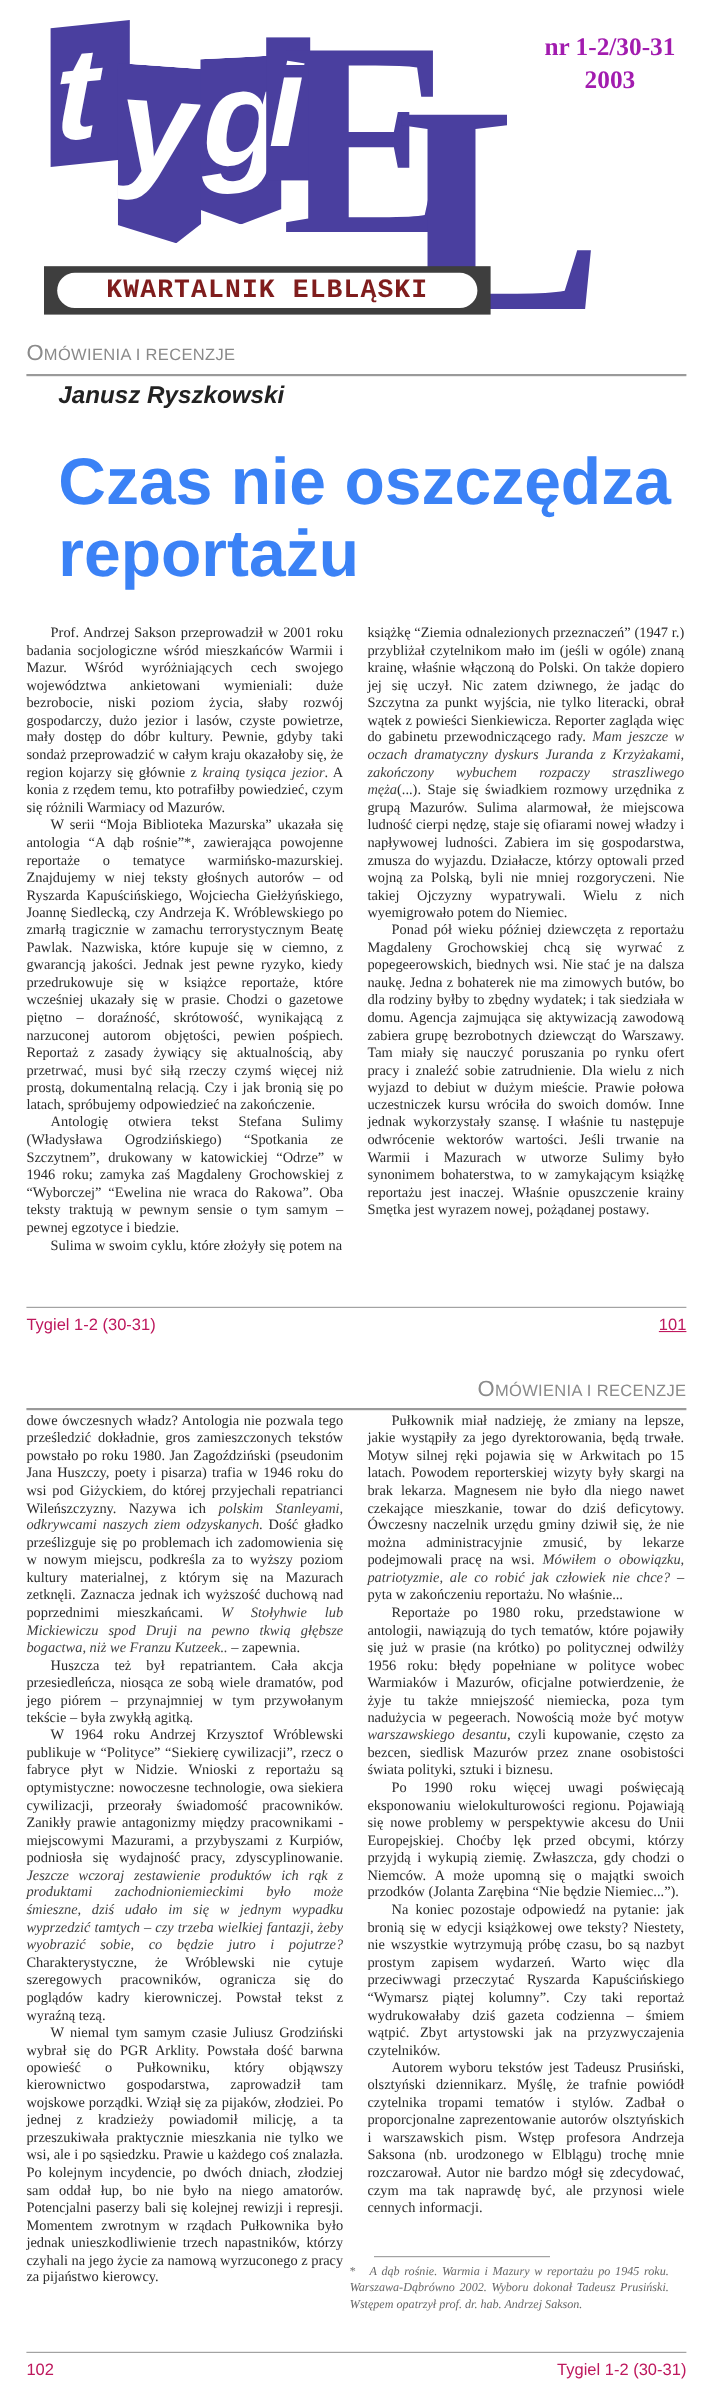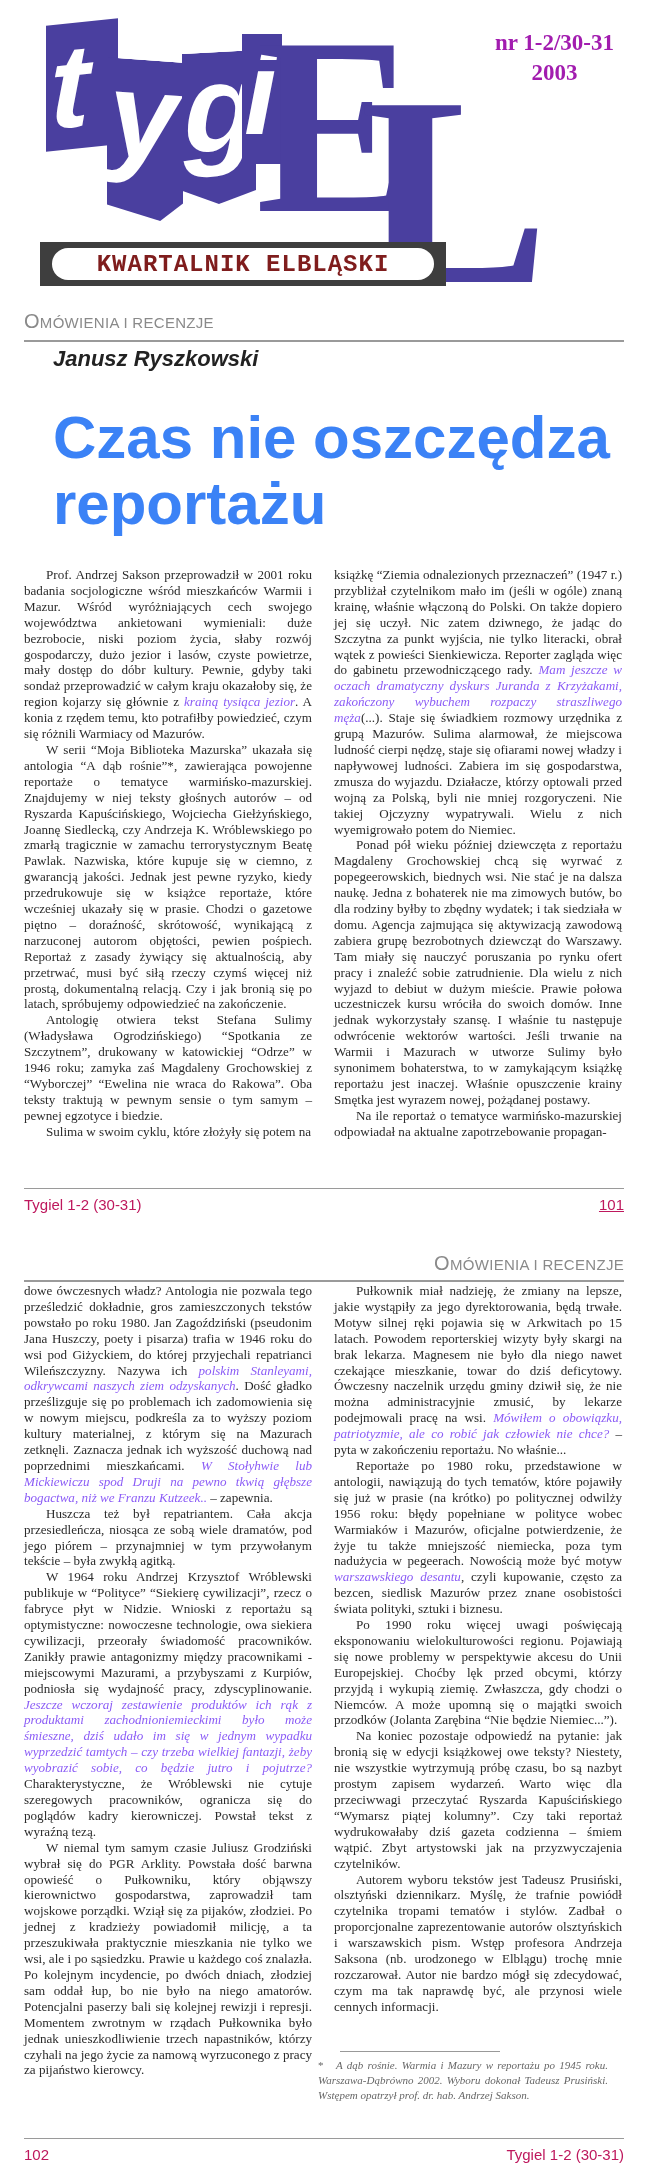--- a/index.html
+++ b/index.html
@@ -20,21 +20,21 @@
   .section-hdr .cap { font-size: 20px; }
   .rule { position: absolute; left: 24px; width: 600px; height: 2px; background: #9a9a9a; }
 
   .author { position: absolute; left: 53px; top: 346px; font-family: "Liberation Sans", sans-serif; font-style: italic; font-weight: bold; font-size: 22px; color: #222; }
   .title { position: absolute; left: 53px; top: 405px; width: 580px; font-family: "Liberation Sans", sans-serif; font-weight: bold; font-size: 60px; line-height: 66px; color: #3b82f6; }
 
   
   .col { position: absolute; width: 288px; font-size: 13.1px; line-height: 15.9px; text-align: justify; color: #2b2b2b; }
   .col p { margin: 0; text-indent: 22px; }
   .col p.noindent { text-indent: 0; }
-  .col i { color: #8b5cf6; }
+  .col i { color: #404040; }
 
   .p1-left { left: 24px; top: 567px; }
   .p1-right { left: 334px; top: 567px; }
   .p2-left { left: 24px; top: 1283px; }
   .p2-right { left: 334px; top: 1283px; }
 
   .footer { position: absolute; font-family: "Liberation Sans", sans-serif; font-size: 15px; color: #be185d; }
 
   .fn-rule { position: absolute; left: 340px; top: 2051px; width: 160px; height: 1px; background: #999; }
   .footnote { position: absolute; left: 318px; top: 2058px; width: 290px; font-size: 11px; line-height: 15px; color: #666; font-style: italic; text-align: justify; }
@@ -77,21 +77,20 @@
 
 <div class="col p1-left">
     <p>Prof. Andrzej Sakson przeprowadził w 2001 roku badania socjologiczne wśród mieszkańców Warmii i Mazur. Wśród wyróżniających cech swojego województwa ankietowani wymieniali: duże bezrobocie, niski poziom życia, słaby rozwój gospodarczy, dużo jezior i lasów, czyste powietrze, mały dostęp do dóbr kultury. Pewnie, gdyby taki sondaż przeprowadzić w całym kraju okazałoby się, że region kojarzy się głównie z <i>krainą tysiąca jezior</i>. A konia z rzędem temu, kto potrafiłby powiedzieć, czym się różnili Warmiacy od Mazurów.</p>
     <p>W serii “Moja Biblioteka Mazurska” ukazała się antologia “A dąb rośnie”*, zawierająca powojenne reportaże o tematyce warmińsko-mazurskiej. Znajdujemy w niej teksty głośnych autorów – od Ryszarda Kapuścińskiego, Wojciecha Giełżyńskiego, Joannę Siedlecką, czy Andrzeja K. Wróblewskiego po zmarłą tragicznie w zamachu terrorystycznym Beatę Pawlak. Nazwiska, które kupuje się w ciemno, z gwarancją jakości. Jednak jest pewne ryzyko, kiedy przedrukowuje się w książce reportaże, które wcześniej ukazały się w prasie. Chodzi o gazetowe piętno – doraźność, skrótowość, wynikającą z narzuconej autorom objętości, pewien pośpiech. Reportaż z zasady żywiący się aktualnością, aby przetrwać, musi być siłą rzeczy czymś więcej niż prostą, dokumentalną relacją. Czy i jak bronią się po latach, spróbujemy odpowiedzieć na zakończenie.</p>
     <p>Antologię otwiera tekst Stefana Sulimy (Władysława Ogrodzińskiego) “Spotkania ze Szczytnem”, drukowany w katowickiej “Odrze” w 1946 roku; zamyka zaś Magdaleny Grochowskiej z “Wyborczej” “Ewelina nie wraca do Rakowa”. Oba teksty traktują w pewnym sensie o tym samym – pewnej egzotyce i biedzie.</p>
     <p>Sulima w swoim cyklu, które złożyły się potem na</p>
   </div>
 <div class="col p1-right">
     <p class="noindent">książkę “Ziemia odnalezionych przeznaczeń” (1947 r.) przybliżał czytelnikom mało im (jeśli w ogóle) znaną krainę, właśnie włączoną do Polski. On także dopiero jej się uczył. Nic zatem dziwnego, że jadąc do Szczytna za punkt wyjścia, nie tylko literacki, obrał wątek z powieści Sienkiewicza. Reporter zagląda więc do gabinetu przewodniczącego rady. <i>Mam jeszcze w oczach dramatyczny dyskurs Juranda z Krzyżakami, zakończony wybuchem rozpaczy straszliwego męża</i>(...). Staje się świadkiem rozmowy urzędnika z grupą Mazurów. Sulima alarmował, że miejscowa ludność cierpi nędzę, staje się ofiarami nowej władzy i napływowej ludności. Zabiera im się gospodarstwa, zmusza do wyjazdu. Działacze, którzy optowali przed wojną za Polską, byli nie mniej rozgoryczeni. Nie takiej Ojczyzny wypatrywali. Wielu z nich wyemigrowało potem do Niemiec.</p>
     <p>Ponad pół wieku później dziewczęta z reportażu Magdaleny Grochowskiej chcą się wyrwać z popegeerowskich, biednych wsi. Nie stać je na dalsza naukę. Jedna z bohaterek nie ma zimowych butów, bo dla rodziny byłby to zbędny wydatek; i tak siedziała w domu. Agencja zajmująca się aktywizacją zawodową zabiera grupę bezrobotnych dziewcząt do Warszawy. Tam miały się nauczyć poruszania po rynku ofert pracy i znaleźć sobie zatrudnienie. Dla wielu z nich wyjazd to debiut w dużym mieście. Prawie połowa uczestniczek kursu wróciła do swoich domów. Inne jednak wykorzystały szansę. I właśnie tu następuje odwrócenie wektorów wartości. Jeśli trwanie na Warmii i Mazurach w utworze Sulimy było synonimem bohaterstwa, to w zamykającym książkę reportażu jest inaczej. Właśnie opuszczenie krainy Smętka jest wyrazem nowej, pożądanej postawy.</p>
-    <p>Na ile reportaż o tematyce warmińsko-mazurskiej odpowiadał na aktualne zapotrzebowanie propagan-</p>
   </div>
 
 <div class="rule" style="top:1188px;height:1px;"></div>
 <div class="footer" style="left:24px;top:1196px;">Tygiel 1-2 (30-31)</div>
 <div class="footer" style="right:26px;top:1196px;text-decoration:underline;">101</div>
 
 <div class="section-hdr" style="right:26px;top:1252px;">
   <span class="cap">O</span><span>mówienia i recenzje</span>
 </div>
 <div class="rule" style="top:1280px;"></div>

